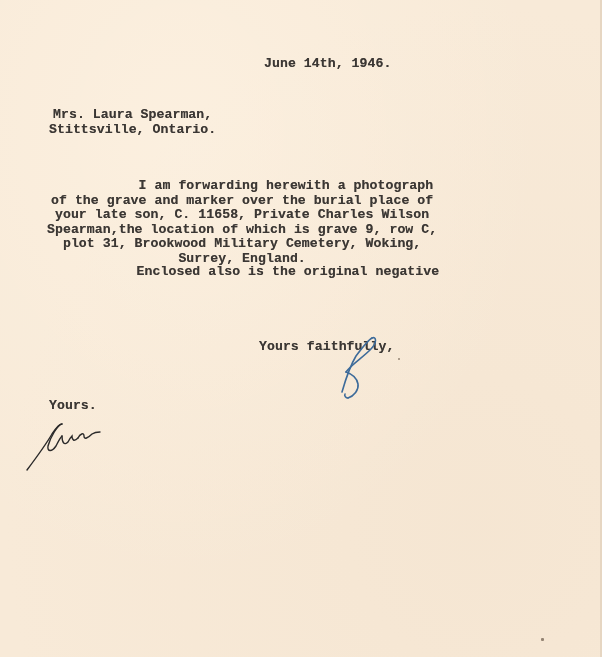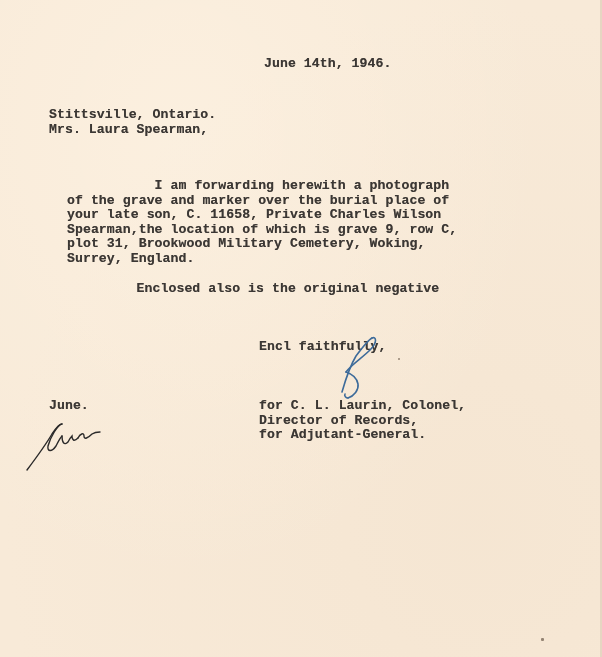--- a/index.html
+++ b/index.html
@@ -7,20 +7,21 @@
       width: 602px; height: 657px; overflow: hidden;
       background: #f9ebd9;
       position: relative;
     }
     .page {
       position: absolute; left: 0; top: 0; width: 602px; height: 657px;
       background:
         radial-gradient(ellipse at 30% 20%, rgba(255,245,230,0.5), rgba(255,245,230,0) 60%),
         radial-gradient(ellipse at 80% 80%, rgba(240,222,200,0.35), rgba(240,222,200,0) 70%),
         #f8ead8;
+      text-align: center;
     }
     .edge-line {
       position: absolute; right: 0; top: 0; width: 2px; height: 657px;
       background: #e6d6c2;
     }
     .tw {
       position: absolute;
       font-family: "Liberation Mono", "DejaVu Sans Mono", monospace;
       font-size: 13.2px;
       line-height: 14.6px;
@@ -28,48 +29,47 @@
       white-space: pre;
       font-weight: bold;
       letter-spacing: 0.05px;
       text-shadow: 0 0 0.6px rgba(60,55,50,0.6);
       margin: 0;
     }
     .line { display: block; }
     .date { left: 264px; top: 57px; }
     .addr { left: 49px; top: 108px; }
     .salutation { left: 49px; top: 150px; }
-    .para1 { left: 67px; top: 179px; }
-    .para2 { left: 49px; top: 282px; }
+    .para1 { left: 47px; top: 179px; }
+    .para2 { left: 49px; top: 265px; }
     .closing { left: 259px; top: 340px; }
     .encl { left: 49px; top: 399px; }
     .sigblock { left: 259px; top: 399px; }
     .ink { position: absolute; left: 0; top: 0; }
     .speck { position: absolute; width: 3px; height: 3px; background: #6b5a4a; border-radius: 1px; opacity: 0.7; }
   </style>
 </head>
 <body>
 
 <div class="page">
   <div class="edge-line"></div>
 
   <p class="tw date">June 14th, 1946.</p>
 
-  <p class="tw addr"><span class="line">Stittsville, Ontario.</span><span class="line">Mrs. Laura Spearman,</span></p>
+  <p class="tw addr"><span class="line">Mrs. Laura Spearman,</span><span class="line">Stittsville, Ontario.</span></p>
 
 
   <p class="tw para1"><span class="line">           I am forwarding herewith a photograph</span><span class="line">of the grave and marker over the burial place of</span><span class="line">your late son, C. 11658, Private Charles Wilson</span><span class="line">Spearman,the location of which is grave 9, row C,</span><span class="line">plot 31, Brookwood Military Cemetery, Woking,</span><span class="line">Surrey, England.</span></p>
 
   <p class="tw para2"><span class="line">           Enclosed also is the original negative</span></p>
 
-  <p class="tw closing">Encl faithfully,</p>
+  <p class="tw closing">Yours faithfully,</p>
 
-  <p class="tw encl">June.</p>
+  <p class="tw encl">Yours.</p>
 
-  <p class="tw sigblock"><span class="line">for C. L. Laurin, Colonel,</span><span class="line">Director of Records,</span><span class="line">for Adjutant-General.</span></p>
 
   <svg class="ink" width="602" height="657">
     <g fill="none" stroke="#3d6b9a" stroke-width="1.6" stroke-linecap="round">
       <path d="M372 338 C 368 340, 362 348, 356 356 C 350 366, 346 378, 342 392"></path>
       <path d="M372 338 C 376 336, 378 342, 370 350 C 362 358, 352 364, 346 372"></path>
       <path d="M346 372 C 352 374, 357 378, 358 384 C 359 390, 354 396, 348 398"></path>
       <path d="M348 398 C 346 398, 344 396, 345 394"></path>
     </g>
     <g fill="none" stroke="#2b2a2a" stroke-width="1.4" stroke-linecap="round">
       <path d="M27 470 C 36 458, 45 446, 52 434 C 56 428, 60 424, 62 424"></path>

